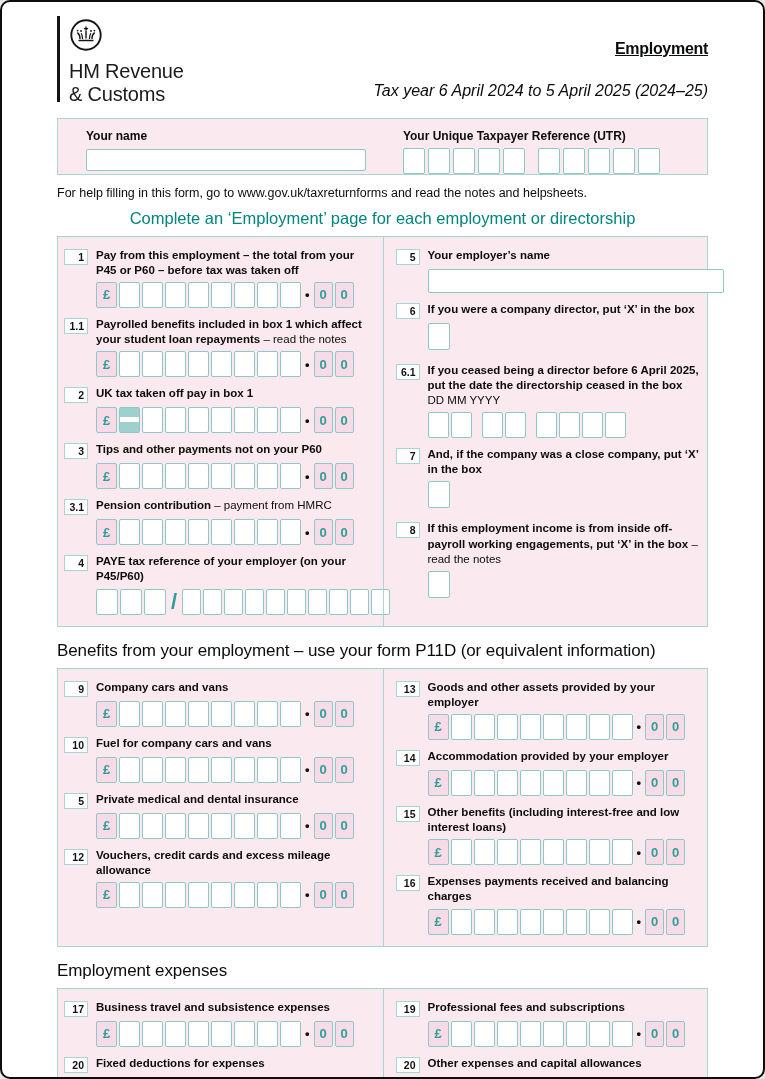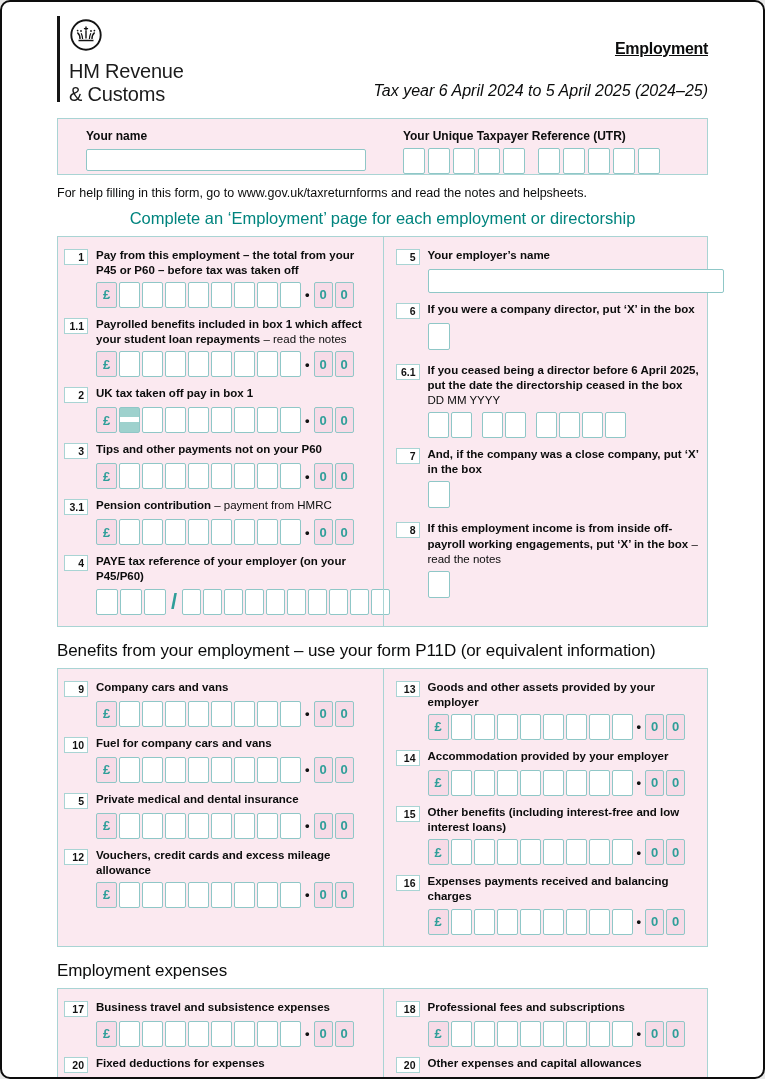--- a/index.html
+++ b/index.html
@@ -560,21 +560,21 @@
                   <span class="cell digit"></span>
                   <span class="cell sym pence">0</span>
                   <span class="cell sym pence">0</span>
                 </div>
               </div>
             </div>
           </div>
           <div class="col right">
             <div class="field">
               <div class="field-head">
-                <span class="badge">18</span>
+                <span class="badge">19</span>
                 <span class="label">Professional fees and subscriptions</span>
               </div>
               <div class="field-body">
                 <div class="row">
                   <span class="cell sym">£</span>
                   <span class="cell digit"></span>
                   <span class="cell digit"></span>
                   <span class="cell digit"></span>
                   <span class="cell digit"></span>
                   <span class="cell digit"></span>

